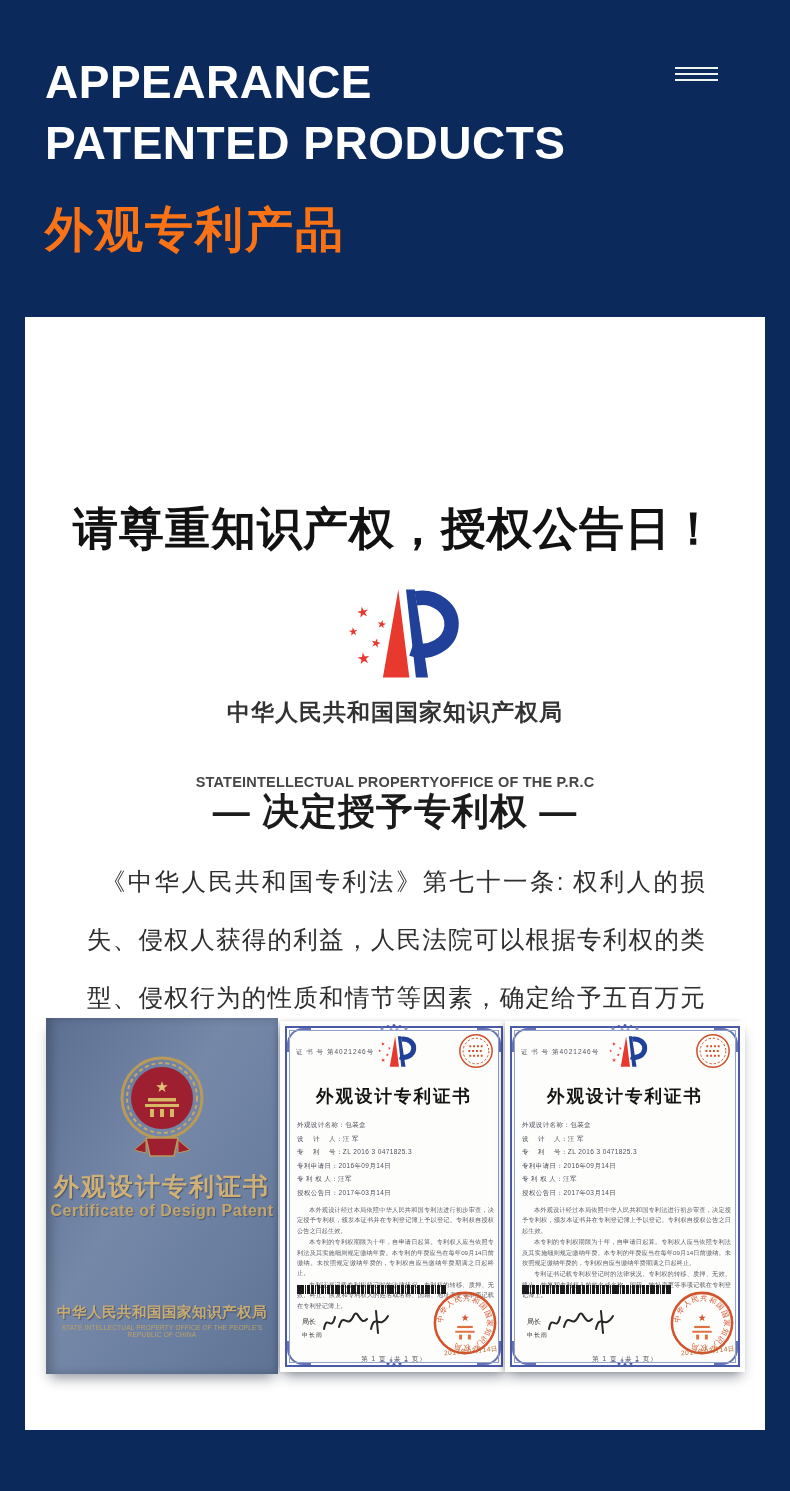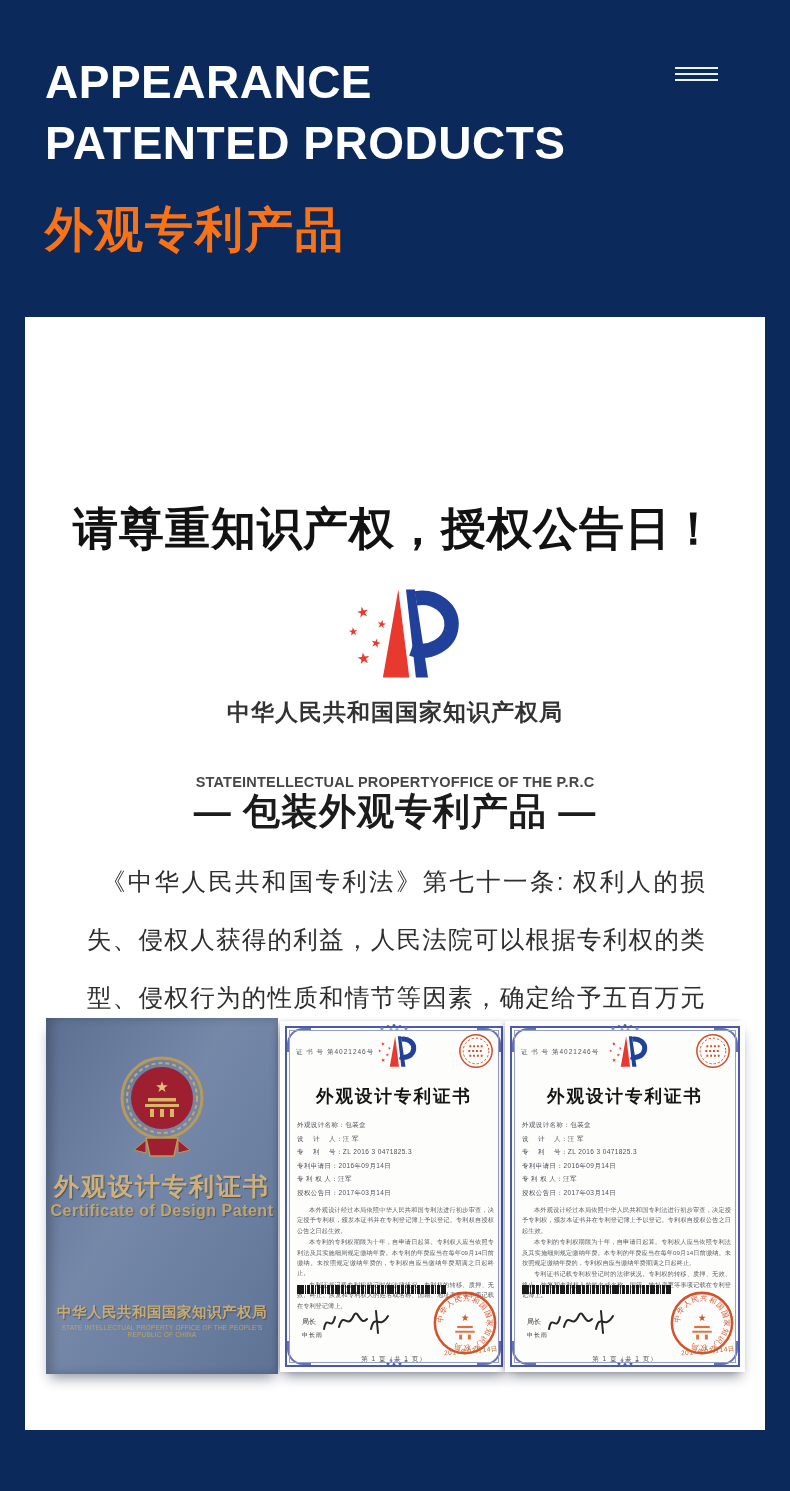--- a/index.html
+++ b/index.html
@@ -145,21 +145,21 @@
 <div class="card">
 
   <div class="center notice-warning">请尊重知识产权，授权公告日！</div>
 
   <svg class="sipo-logo">
       <use href="#sipo"></use>
     </svg>
   <div class="center org-cn">中华人民共和国国家知识产权局</div>
   <div class="center org-en">STATEINTELLECTUAL PROPERTYOFFICE OF THE P.R.C</div>
 
-  <div class="center section-title">— 包装外观专利产品 —</div>
+  <div class="center section-title">— 决定授予专利权 —</div>
   <div class="law-text">《中华人民共和国专利法》第七十一条: 权利人的损失、侵权人获得的利益，人民法院可以根据专利权的类型、侵权行为的性质和情节等因素，确定给予五百万元以下的赔偿。</div>
 
   <div class="certs">
 
     <div class="cover">
       <svg class="emblem">
           <use href="#emblem"></use>
         </svg>
       <div class="center cover-title">外观设计专利证书</div>
       <div class="center cover-title-en">Certificate of Design Patent</div>

